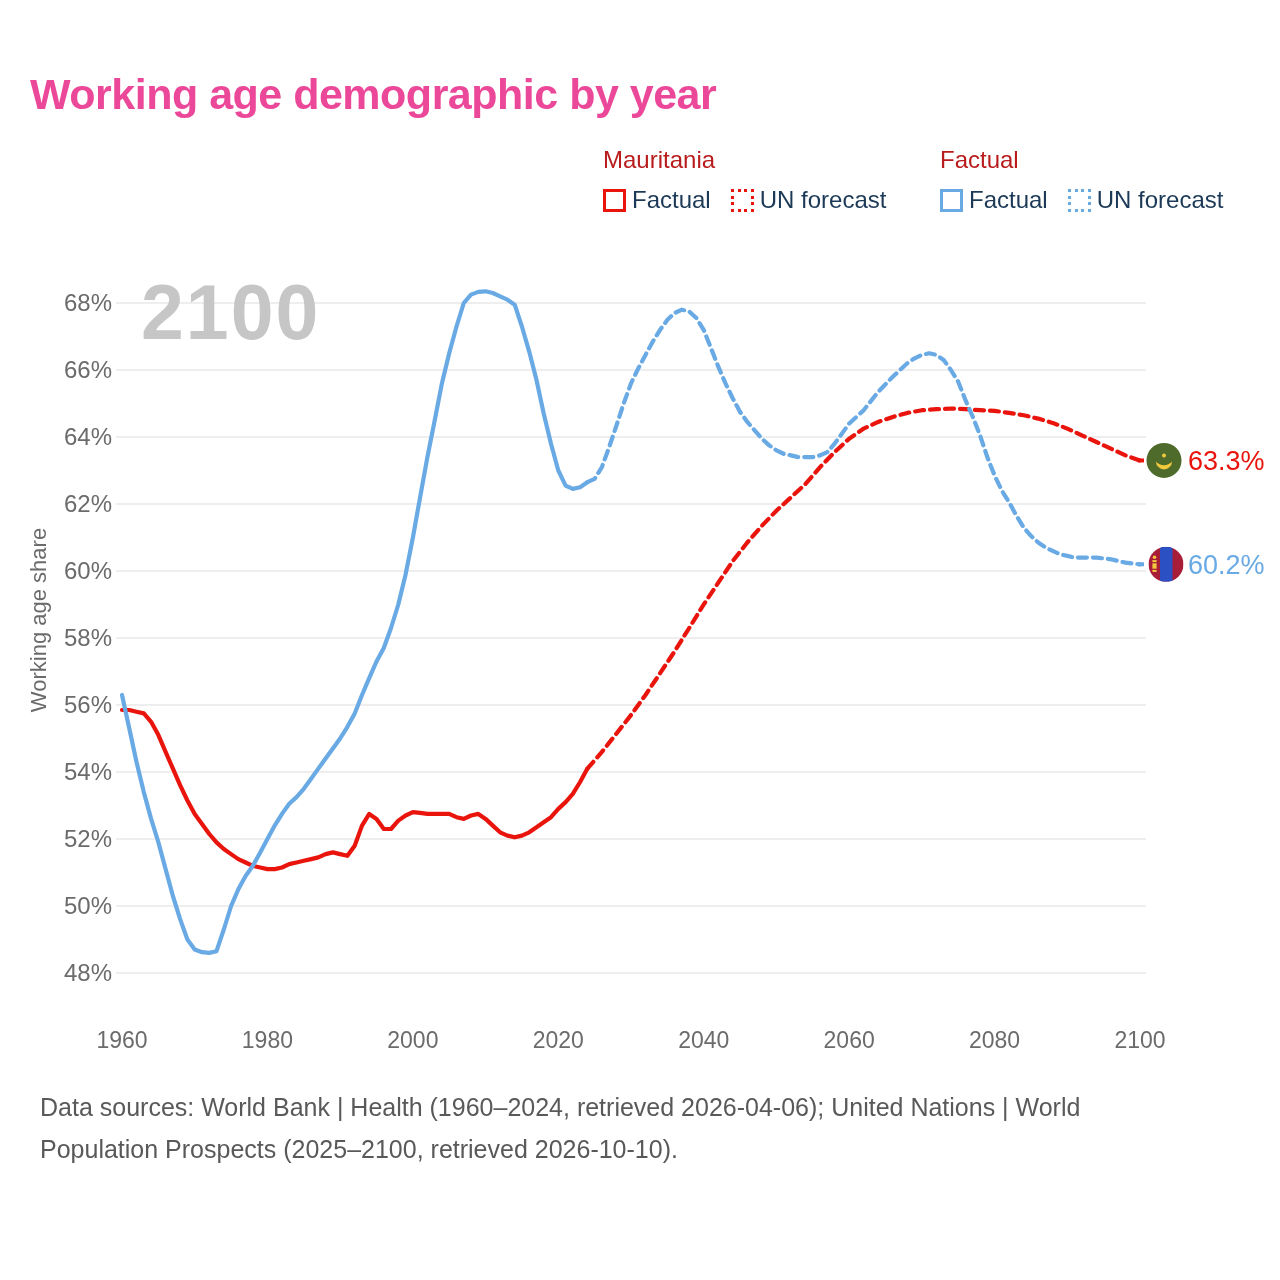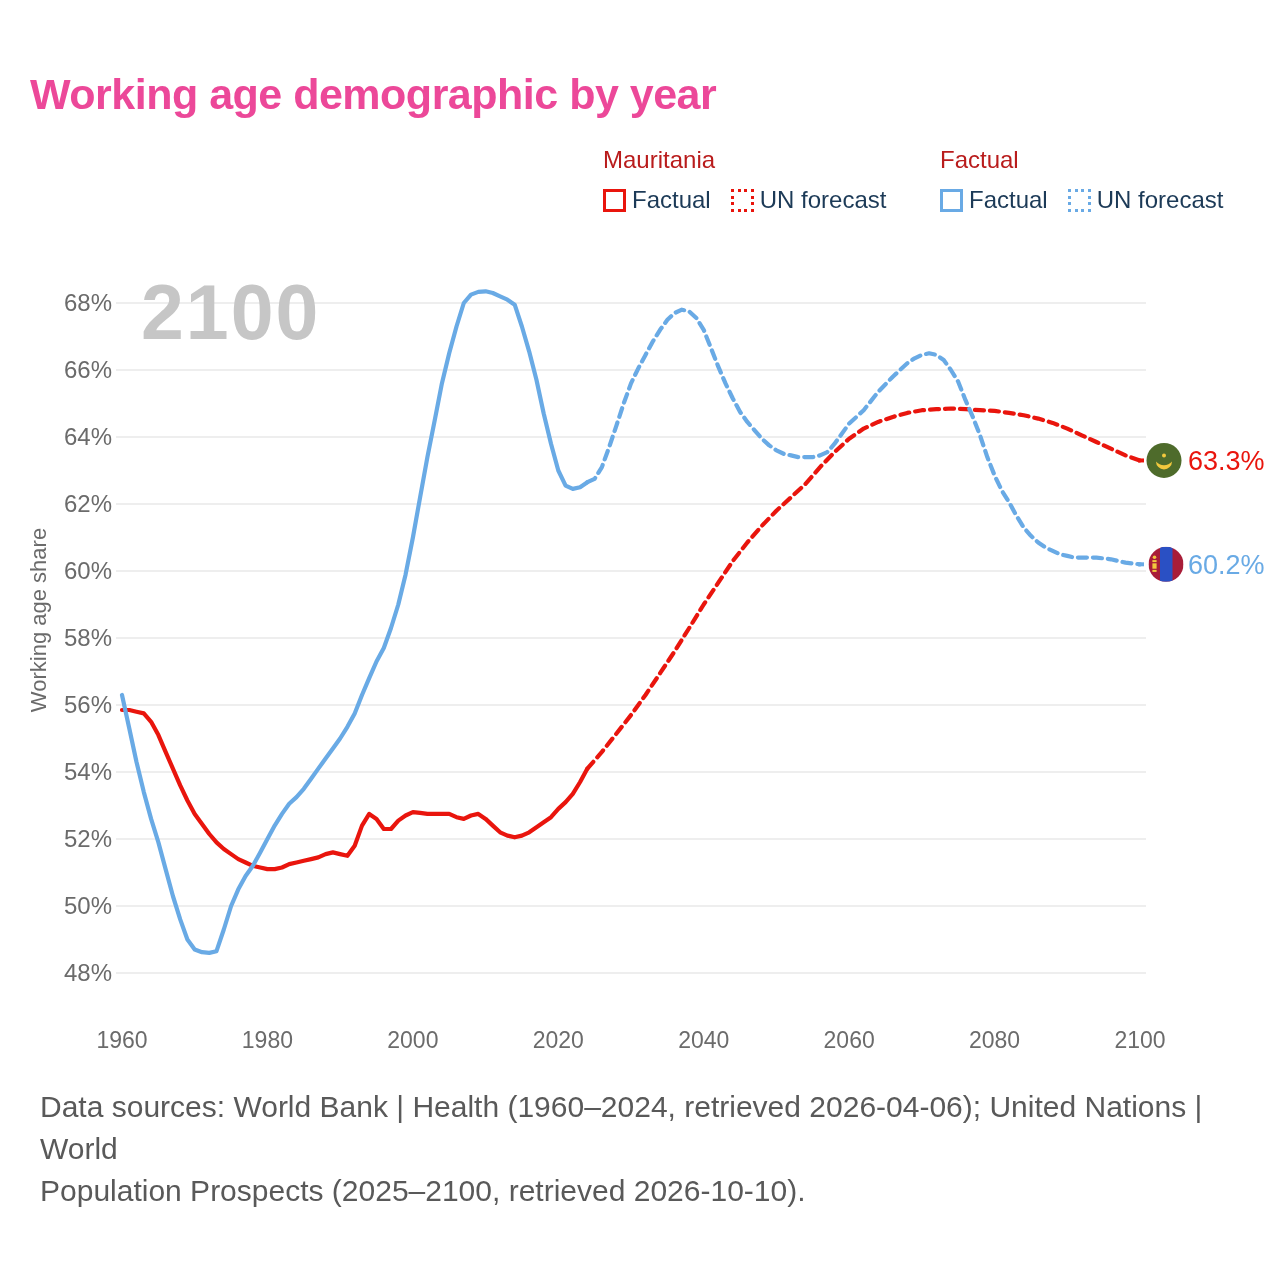--- a/index.html
+++ b/index.html
@@ -24,21 +24,21 @@
   .sw-solid-blue{border:3px solid #69aae5;}
   .sw-dot-blue{border:3px dotted #69aae5;}
   .watermark{
     position:absolute;left:141px;top:268px;z-index:3;
     font-size:77px;font-weight:700;color:#c6c6c6;letter-spacing:2px;
   }
   #chart-svg{position:absolute;left:0;top:0;z-index:2;}
   #chart-svg text{font-family:"Liberation Sans",sans-serif;}
   .footer{
     position:absolute;left:40px;top:1086px;z-index:4;
-    font-size:30px;line-height:42px;color:#595959;
+    font-size:25px;line-height:42px;color:#595959;
   }
 </style>
 </head>
 <body>
 
 <div class="page">
 
   <div class="title">Working age demographic by year</div>
 
   <div>

